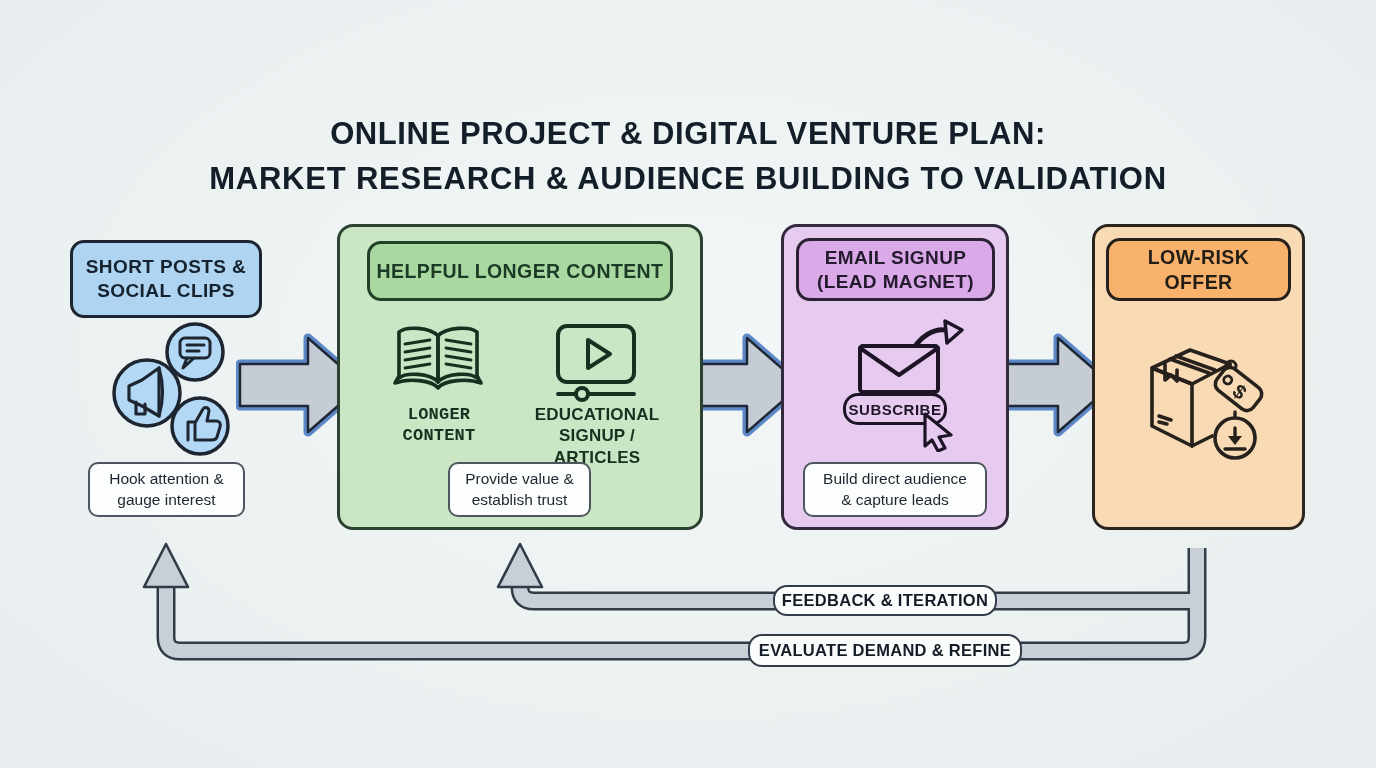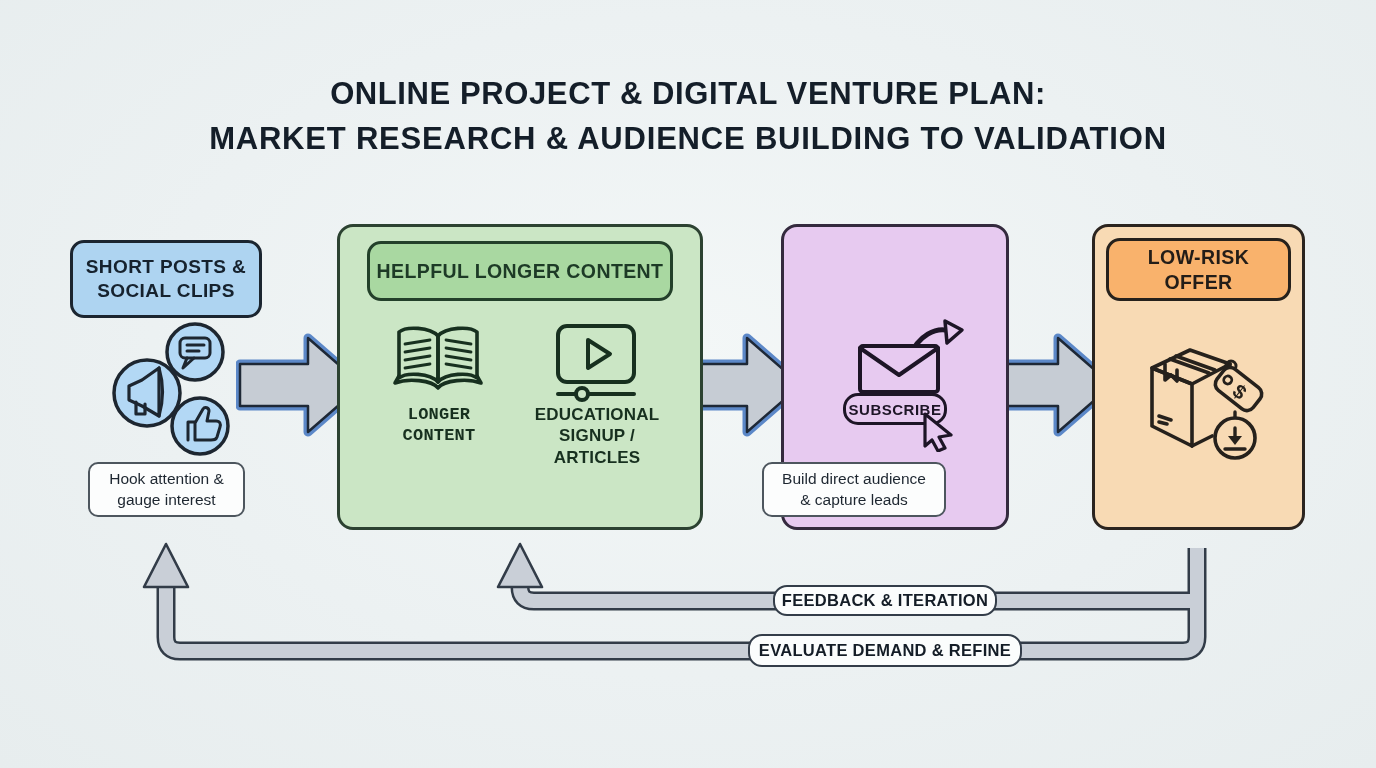--- a/index.html
+++ b/index.html
@@ -7,21 +7,21 @@
     position:relative;width:1376px;height:768px;overflow:hidden;
     background:radial-gradient(ellipse at 50% 45%, #f3f7f7 0%, #ecf1f2 55%, #e7edee 100%);
     font-family:"Liberation Sans", sans-serif;color:#1d2630;
   }
   .abs{position:absolute;box-sizing:border-box;}
   .center{display:flex;align-items:center;justify-content:center;text-align:center;}
   .ml{white-space:pre-line;}
 
   
   .title{top:76px;left:0;width:1376px;text-align:center;color:#141e29;}
-  .title-1{font-size:31px;font-weight:800;letter-spacing:0.6px;}
+  .title-1{font-size:31px;font-weight:800;letter-spacing:0.6px;margin-top:40px;}
   .title-2{font-size:31px;font-weight:600;letter-spacing:0.8px;margin-top:9px;}
 
   
   .hdr{border:3px solid #1b2530;border-radius:14px;font-weight:800;letter-spacing:0.4px;line-height:1.25;}
   .hdr-blue{background:#aed4f1;color:#16222e;}
   .hdr-green{background:#a9d8a1;border-color:#23402a;color:#1d3a26;}
   .hdr-purple{background:#d9a9e8;border-color:#2b2135;color:#241b2f;}
   .hdr-orange{background:#f9b26c;border-color:#26211c;color:#231d18;}
 
   
@@ -125,38 +125,42 @@
     <g stroke="#17301f" fill="none" stroke-linejoin="round" stroke-linecap="round">
       <rect x="6" y="4" width="76" height="56" rx="9" stroke-width="4"></rect>
       <polygon points="36,18 58,32 36,46" stroke-width="4"></polygon>
       <line x1="6" y1="72" x2="82" y2="72" stroke-width="4"></line>
       <circle cx="30" cy="72" r="6" fill="#cbe6c5" stroke-width="4"></circle>
     </g>
   </svg>
   <div class="abs iconlabel center ml" style="left:514px;top:404px;width:166px;">EDUCATIONAL
 SIGNUP / ARTICLES</div>
 
+  <div class="abs cap center ml" style="left:448px;top:462px;width:143px;height:55px;">Provide value &amp;
+establish trust</div>
 
   <div class="abs cont cont-purple" style="left:781px;top:224px;width:228px;height:306px;"></div>
+  <div class="abs hdr hdr-purple center ml" style="left:796px;top:238px;width:199px;height:63px;font-size:19px;">EMAIL SIGNUP
+(LEAD MAGNET)</div>
 
   <svg class="abs" style="left:848px;top:316px;" width="118" height="80" viewBox="0 0 118 80">
     <g stroke="#1d1526" fill="none" stroke-linejoin="round" stroke-linecap="round">
       <path d="M62 40 C70 20 88 10 102 15" stroke-width="5"></path>
       <polygon points="97,5 114,14 99,27" fill="#e7caf0" stroke-width="3.5"></polygon>
       <rect x="12" y="30" width="78" height="46" rx="3" fill="#e7caf0" stroke-width="4"></rect>
       <path d="M12 32 L51 59 L90 32" stroke-width="4"></path>
     </g>
   </svg>
 
   <div class="abs subscribe center" style="left:843px;top:393px;width:104px;height:32px;">SUBSCRIBE</div>
   <svg class="abs" style="left:922px;top:412px;" width="34" height="40" viewBox="0 0 34 40">
     <path d="M3 2 L29 23 L17 25 L23 36 L16 39 L10 28 L3 34 Z" fill="#e7caf0" stroke="#1d1526" stroke-width="3.2" stroke-linejoin="round"></path>
   </svg>
 
-  <div class="abs cap center ml" style="left:762px;top:462px;width:184px;height:55px;">Build direct audience
+  <div class="abs cap center ml" style="left:803px;top:462px;width:184px;height:55px;">Build direct audience
 &amp; capture leads</div>
 
   <div class="abs cont cont-orange" style="left:1092px;top:224px;width:213px;height:306px;"></div>
   <div class="abs hdr hdr-orange center ml" style="left:1106px;top:238px;width:185px;height:63px;font-size:19.5px;">LOW-RISK
 OFFER</div>
 
   <svg class="abs" style="left:1138px;top:332px;" width="135" height="128" viewBox="0 0 135 128">
     <g stroke="#26211c" fill="none" stroke-linejoin="round" stroke-linecap="round">
       <g stroke-width="3.6">
         <path d="M14 36 L52 18 L92 32 L54 52 Z"></path>

